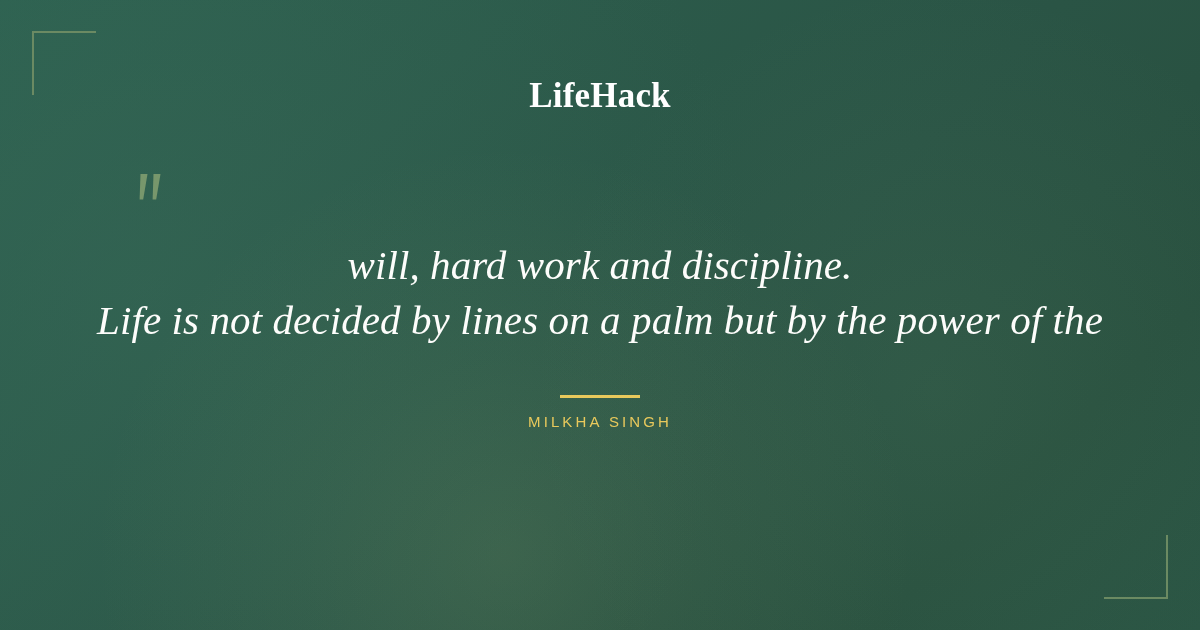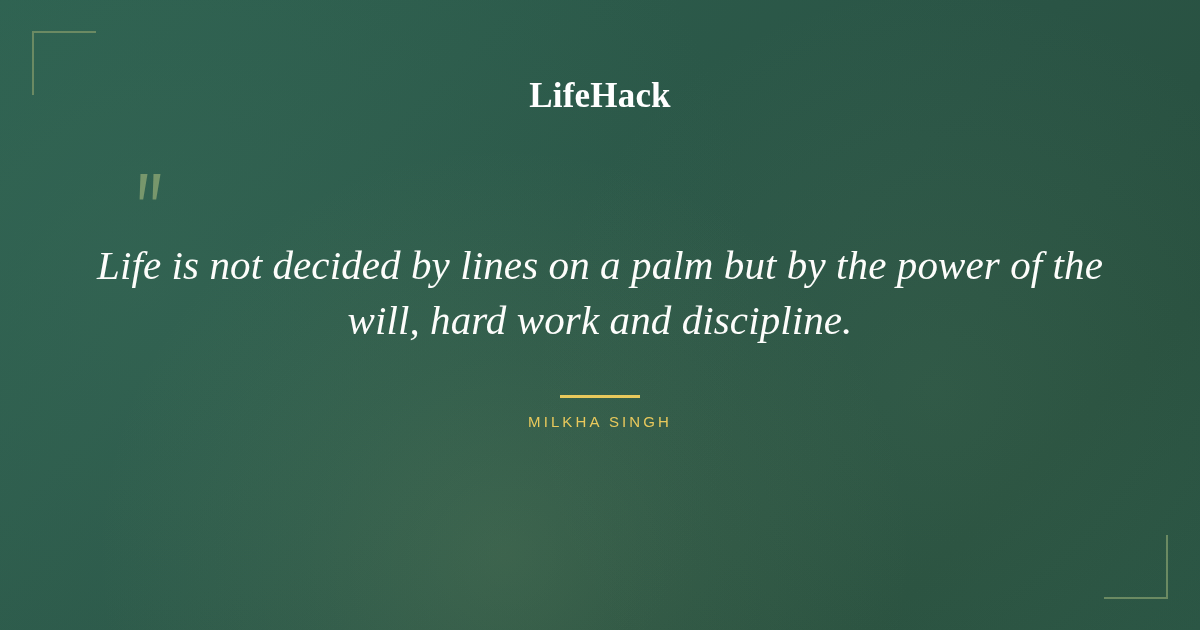--- a/index.html
+++ b/index.html
@@ -131,22 +131,22 @@
   <div class="logo">LifeHack</div>
 
   <div class="quote-mark">
     <svg width="46" height="46" viewBox="0 0 46 46" aria-hidden="true">
       <path d="M10.5 6 L17.5 6 L13.2 31.5 L9.6 31.5 Z" fill="#7e9b6f" opacity="0.92"></path>
       <path d="M23.5 6 L30.5 6 L26.2 31.5 L22.6 31.5 Z" fill="#7e9b6f" opacity="0.92"></path>
     </svg>
   </div>
 
   <div class="quote-block">
+    <div class="quote-text">will, hard work and discipline.</div>
     <div class="quote-text">Life is not decided by lines on a palm but by the power of the</div>
-    <div class="quote-text">will, hard work and discipline.</div>
   </div>
 
   <div class="divider-wrap">
     <span class="divider"></span>
   </div>
 
   <div class="author-wrap">
     <span class="author">MILKHA SINGH</span>
   </div>
 

